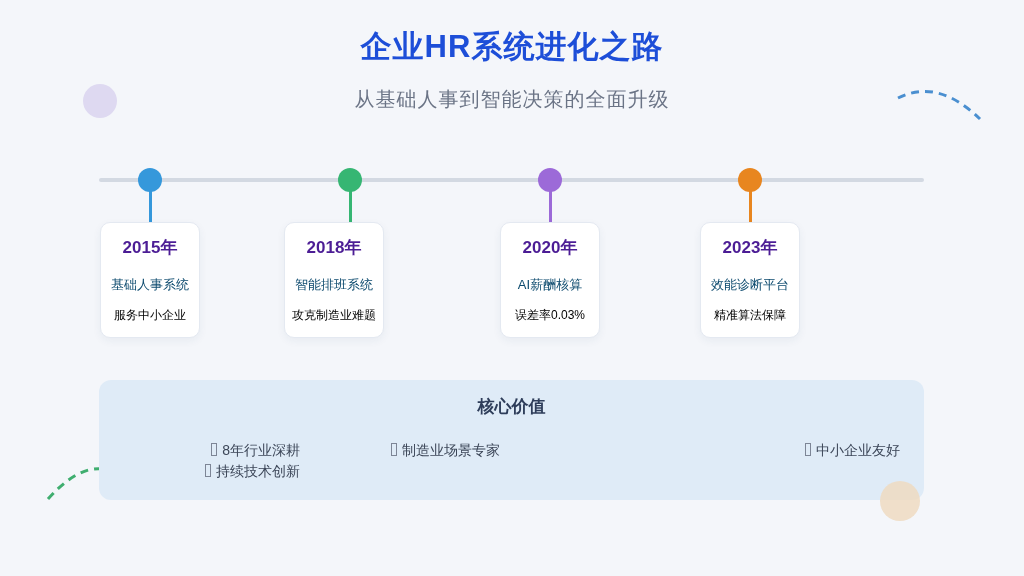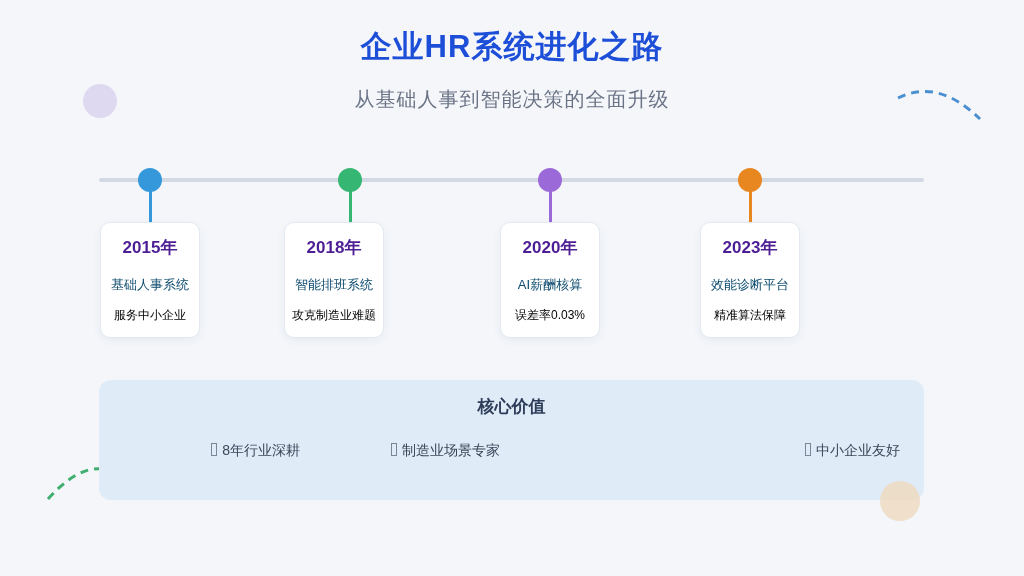--- a/index.html
+++ b/index.html
@@ -134,20 +134,21 @@
       <div class="card-name">效能诊断平台</div>
       <div class="card-note">精准算法保障</div>
     </div>
   </div>
 
   <div class="panel" style="background-color: rgb(223, 235, 247);">
     <div class="panel-title">核心价值</div>
 
     <div class="value-col" style="left:1px">
       <div class="value-item"><span class="tofu"></span><span>8年行业深耕</span></div>
+      <div class="value-item"><span class="tofu"></span><span>持续技术创新</span></div>
     </div>
     <div class="value-col" style="left:201px">
       <div class="value-item"><span class="tofu"></span><span>制造业场景专家</span></div>
     </div>
     <div class="value-col" style="left:601px">
       <div class="value-item"><span class="tofu"></span><span>中小企业友好</span></div>
     </div>
   </div>
 
   <div class="decor-circle decor-peach" style="background-color: rgba(238, 219, 193, 0.85);"></div>

